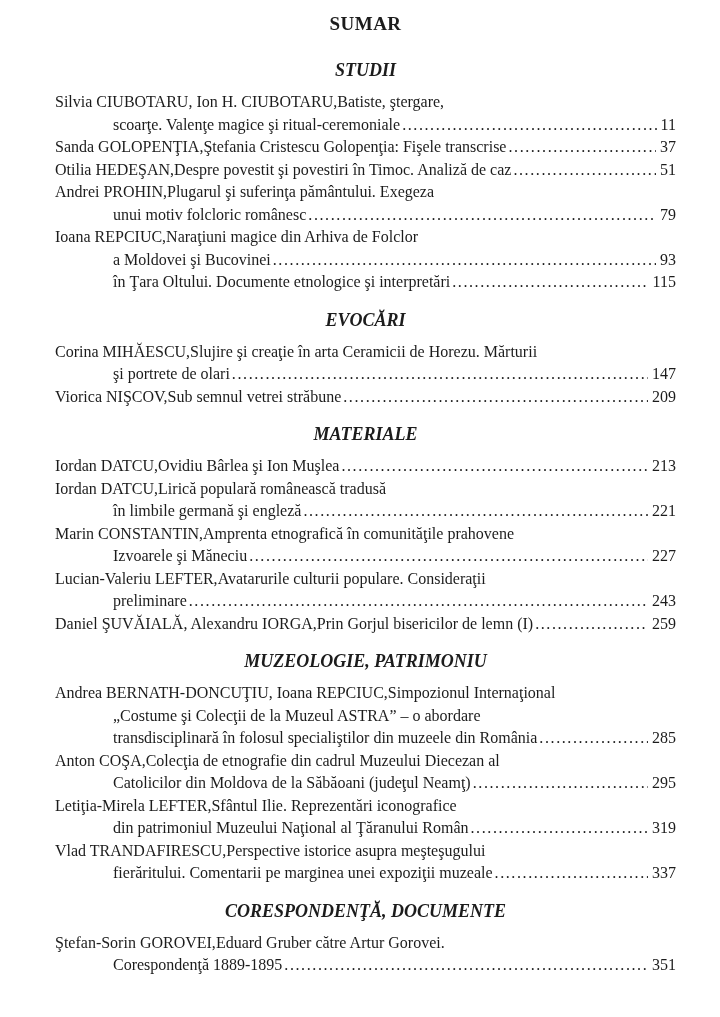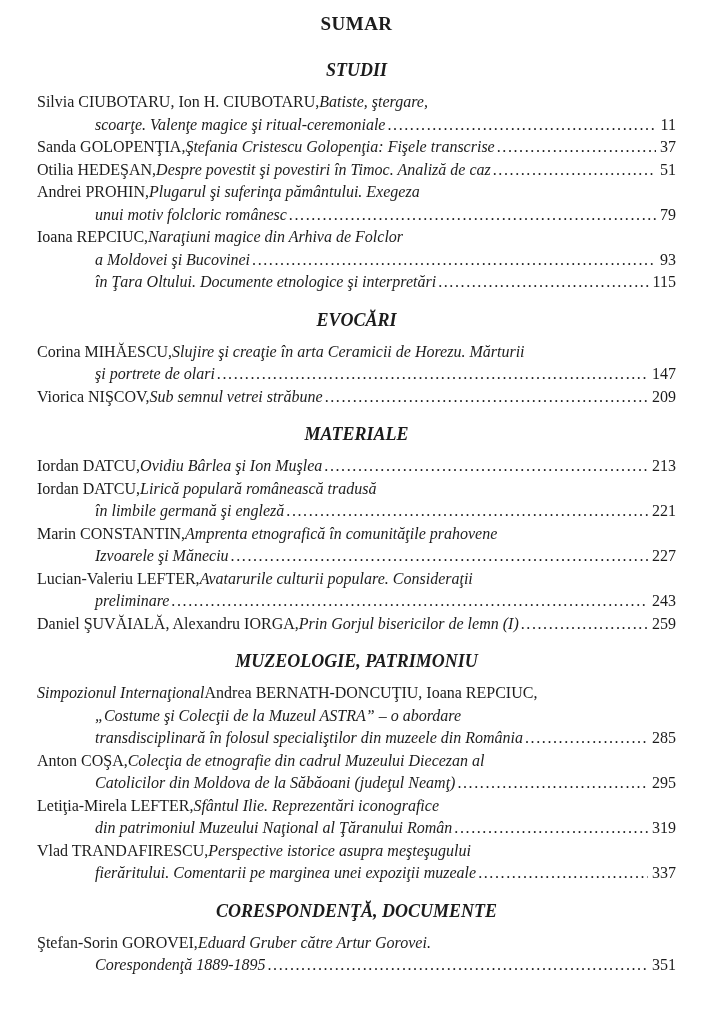--- a/index.html
+++ b/index.html
@@ -11,21 +11,21 @@
     width: 720px;
     height: 1017px;
     overflow: hidden;
     font-family: "Liberation Serif", "DejaVu Serif", serif;
     color: #1c1c1c;
   }
   .page {
     box-sizing: border-box;
     width: 720px;
     height: 1003px;
-    padding: 12px 44px 10px 37px;
+    padding: 12px 44px 10px 55px;
     background: #ffffff;
   }
   .title {
     margin: 0 0 23px 0;
     text-align: center;
     font-size: 19px;
     font-weight: bold;
     letter-spacing: 0.5px;
     line-height: 24px;
   }
@@ -39,21 +39,21 @@
     text-align: center;
   }
   .entry-line {
     display: flex;
     align-items: center;
     font-size: 16px;
     line-height: 22.5px;
   }
   .entry-line.cont { padding-left: 58px; }
   .seg { white-space: nowrap; flex: 0 0 auto; }
-  .seg.it { font-style: italic; }
+  .seg.it { }
   .leader {
     flex: 1 1 auto;
     min-width: 8px;
     overflow: hidden;
     white-space: nowrap;
     margin: 0 4px 0 2px;
   }
   .leader::after {
     content: "..........................................................................................................................................................";
     letter-spacing: 1.6px;
@@ -196,22 +196,22 @@
             <span class="seg it">Prin Gorjul bisericilor de lemn (I) </span>
             <span class="leader"></span>
             <span class="page-num">259</span>
           </div>
         </div>
       </section>
       <section class="section">
         <h2 class="section-heading">MUZEOLOGIE, PATRIMONIU</h2>
         <div class="entry">
           <div class="entry-line">
+            <span class="seg">Andrea BERNATH-DONCUŢIU, Ioana REPCIUC, </span>
             <span class="seg it">Simpozionul Internaţional</span>
-            <span class="seg">Andrea BERNATH-DONCUŢIU, Ioana REPCIUC, </span>
           </div>
           <div class="entry-line cont">
             <span class="seg it">„Costume şi Colecţii de la Muzeul ASTRA” – o abordare</span>
           </div>
           <div class="entry-line cont">
             <span class="seg it">transdisciplinară în folosul specialiştilor din muzeele din România </span>
             <span class="leader"></span>
             <span class="page-num">285</span>
           </div>
         </div>

